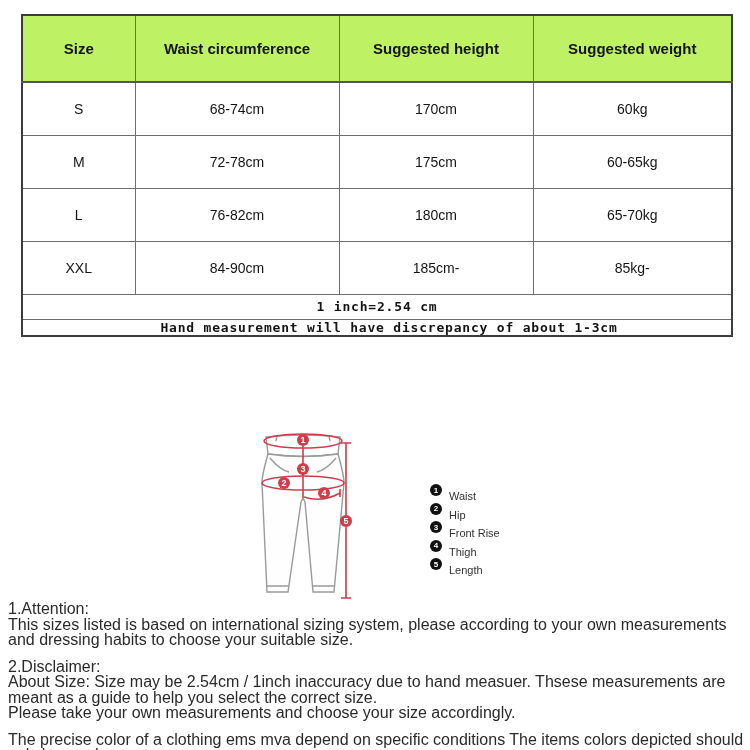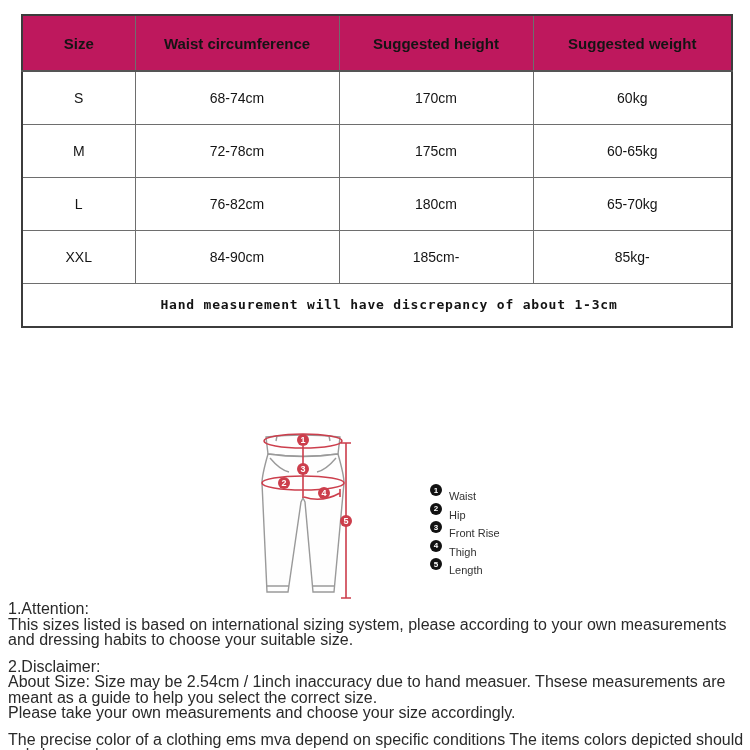--- a/index.html
+++ b/index.html
@@ -4,27 +4,27 @@
 <style>
   * { margin:0; padding:0; box-sizing:border-box; }
   html,body { width:750px; height:750px; background:#ffffff;
     font-family:"Liberation Sans", sans-serif; position:relative; overflow:hidden; }
 
   
   .size-table { position:absolute; left:21px; top:14px; width:710px;
     border-collapse:collapse; table-layout:fixed; border:2px solid #3c3c3c; }
   .size-table th, .size-table td { border:1px solid #6e6e6e; text-align:center;
     vertical-align:middle; color:#141414; }
-  .size-table thead th { background:#be185d; height:56px; font-size:15px;
+  .size-table thead th { background:#bef264; height:67px; font-size:15px;
     font-weight:bold; border-bottom:2px solid #555; }
   .size-table tbody.data td { height:53px; font-size:14px; }
   .size-table td.fn { font-family:"DejaVu Sans Mono","Liberation Mono",monospace;
     font-weight:bold; letter-spacing:0.8px; font-size:13px; }
   .size-table td.fn1 { height:25px; }
-  .size-table td.fn2 { height:44px;padding-left:24px; }
+  .size-table td.fn2 { height:16px;padding-left:24px; }
 
   
   .diagram { position:absolute; left:0; top:418px; width:750px; height:195px; }
   .pants-svg { position:absolute; left:240px; top:0; width:130px; height:192px; }
   .legend { position:absolute; left:430px; top:63px; list-style:none; }
   .legend li { display:flex; align-items:center; height:18.5px; }
   .legend .badge { display:inline-flex; align-items:center; justify-content:center;
     width:12px; height:12px; border-radius:50%; background:#111; color:#fff;
     font-size:8px; font-weight:bold; margin-right:7px; }
   .legend .lbl { font-size:11px; color:#333;margin-top:12px; }
@@ -74,20 +74,23 @@
         <td>65-70kg</td>
       </tr>
       <tr>
         <td>XXL</td>
         <td>84-90cm</td>
         <td>185cm-</td>
         <td>85kg-</td>
       </tr>
     </tbody>
   <tbody id="footnote-rows">
+      <tr>
+        <td colspan="4" class="fn fn1">1 inch=2.54 cm</td>
+      </tr>
       <tr>
         <td colspan="4" class="fn fn2">Hand measurement will have discrepancy of about 1-3cm</td>
       </tr>
     </tbody>
 </table>
 
 <div class="diagram">
 
   <svg class="pants-svg" viewBox="0 0 130 192">
 

